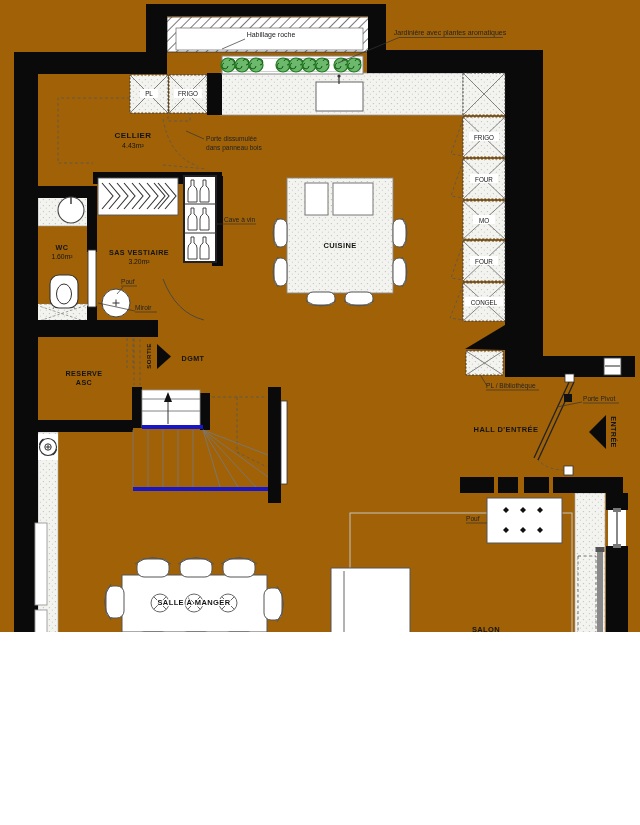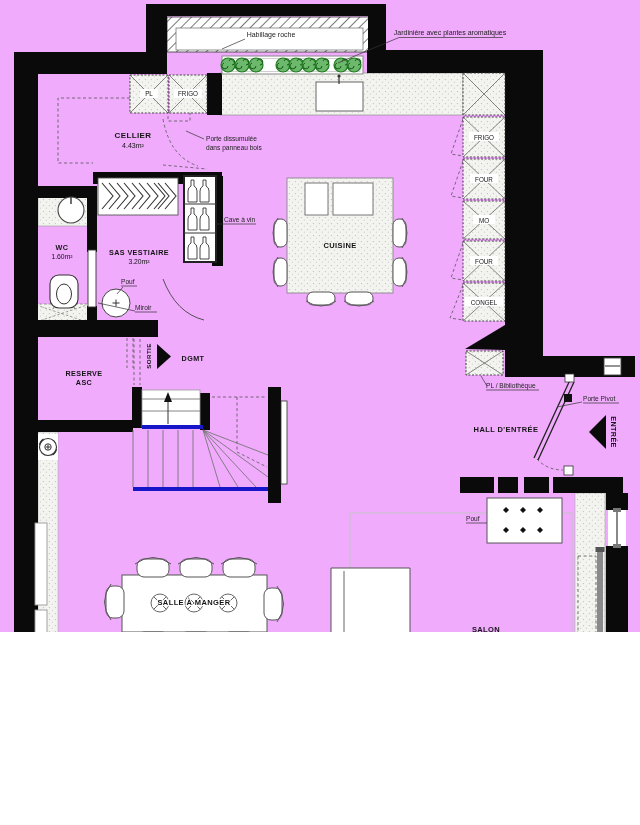--- a/index.html
+++ b/index.html
@@ -1,17 +1,17 @@
 <!DOCTYPE html>
 <html><head>
 <meta charset="utf-8">
 <style>
   html,body{margin:0;padding:0;background:#fff;}
   body{font-family:"Liberation Sans",sans-serif;}
-  #stage{position:relative;width:640px;height:632px;background:#f0abfc;overflow:hidden;}
+  #stage{position:relative;width:640px;height:632px;background:#a16207;overflow:hidden;}
   svg{position:absolute;left:0;top:0;}
   svg text{fill:#141414;}
   .rm{font-weight:bold;letter-spacing:.4px;}
   .an{fill:#232323;}
 </style>
 </head>
 <body>
 
 <div id="stage">
 <svg width="640" height="825" viewBox="0 0 640 825" xmlns="http://www.w3.org/2000/svg">

